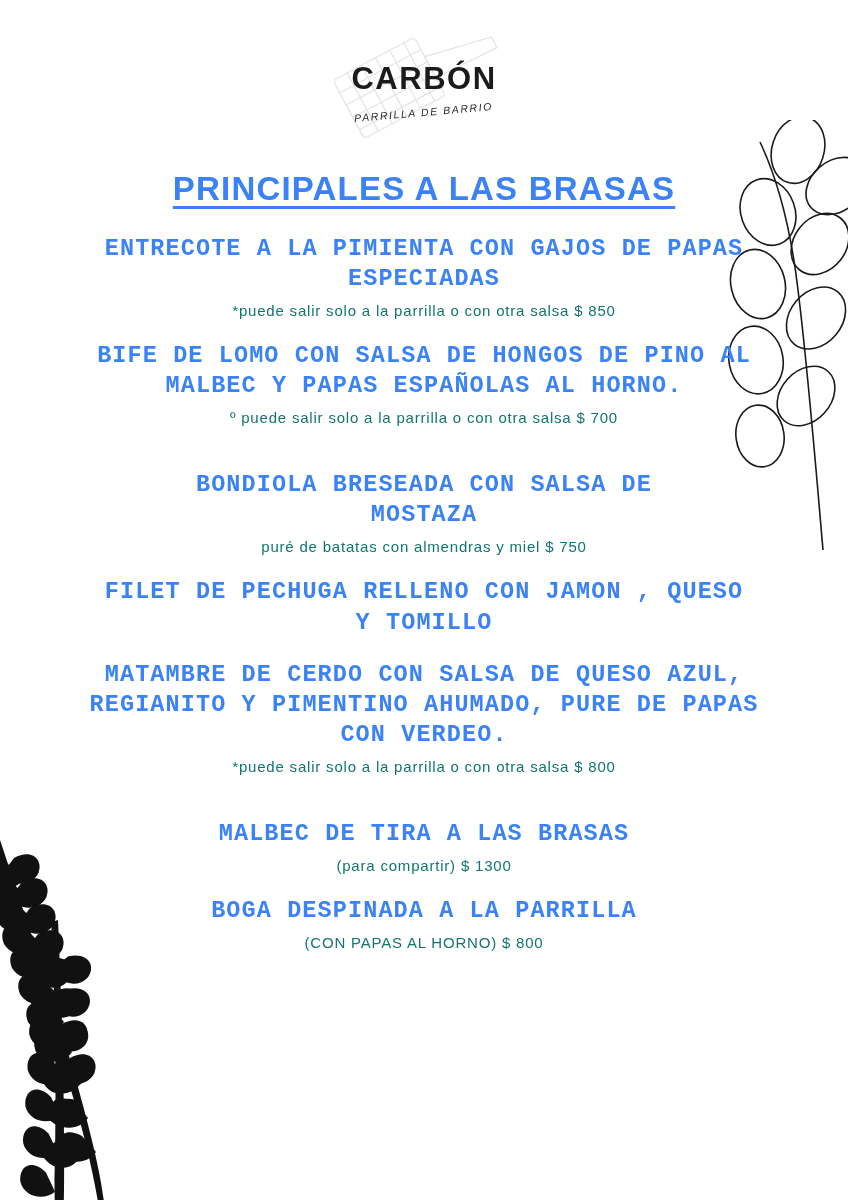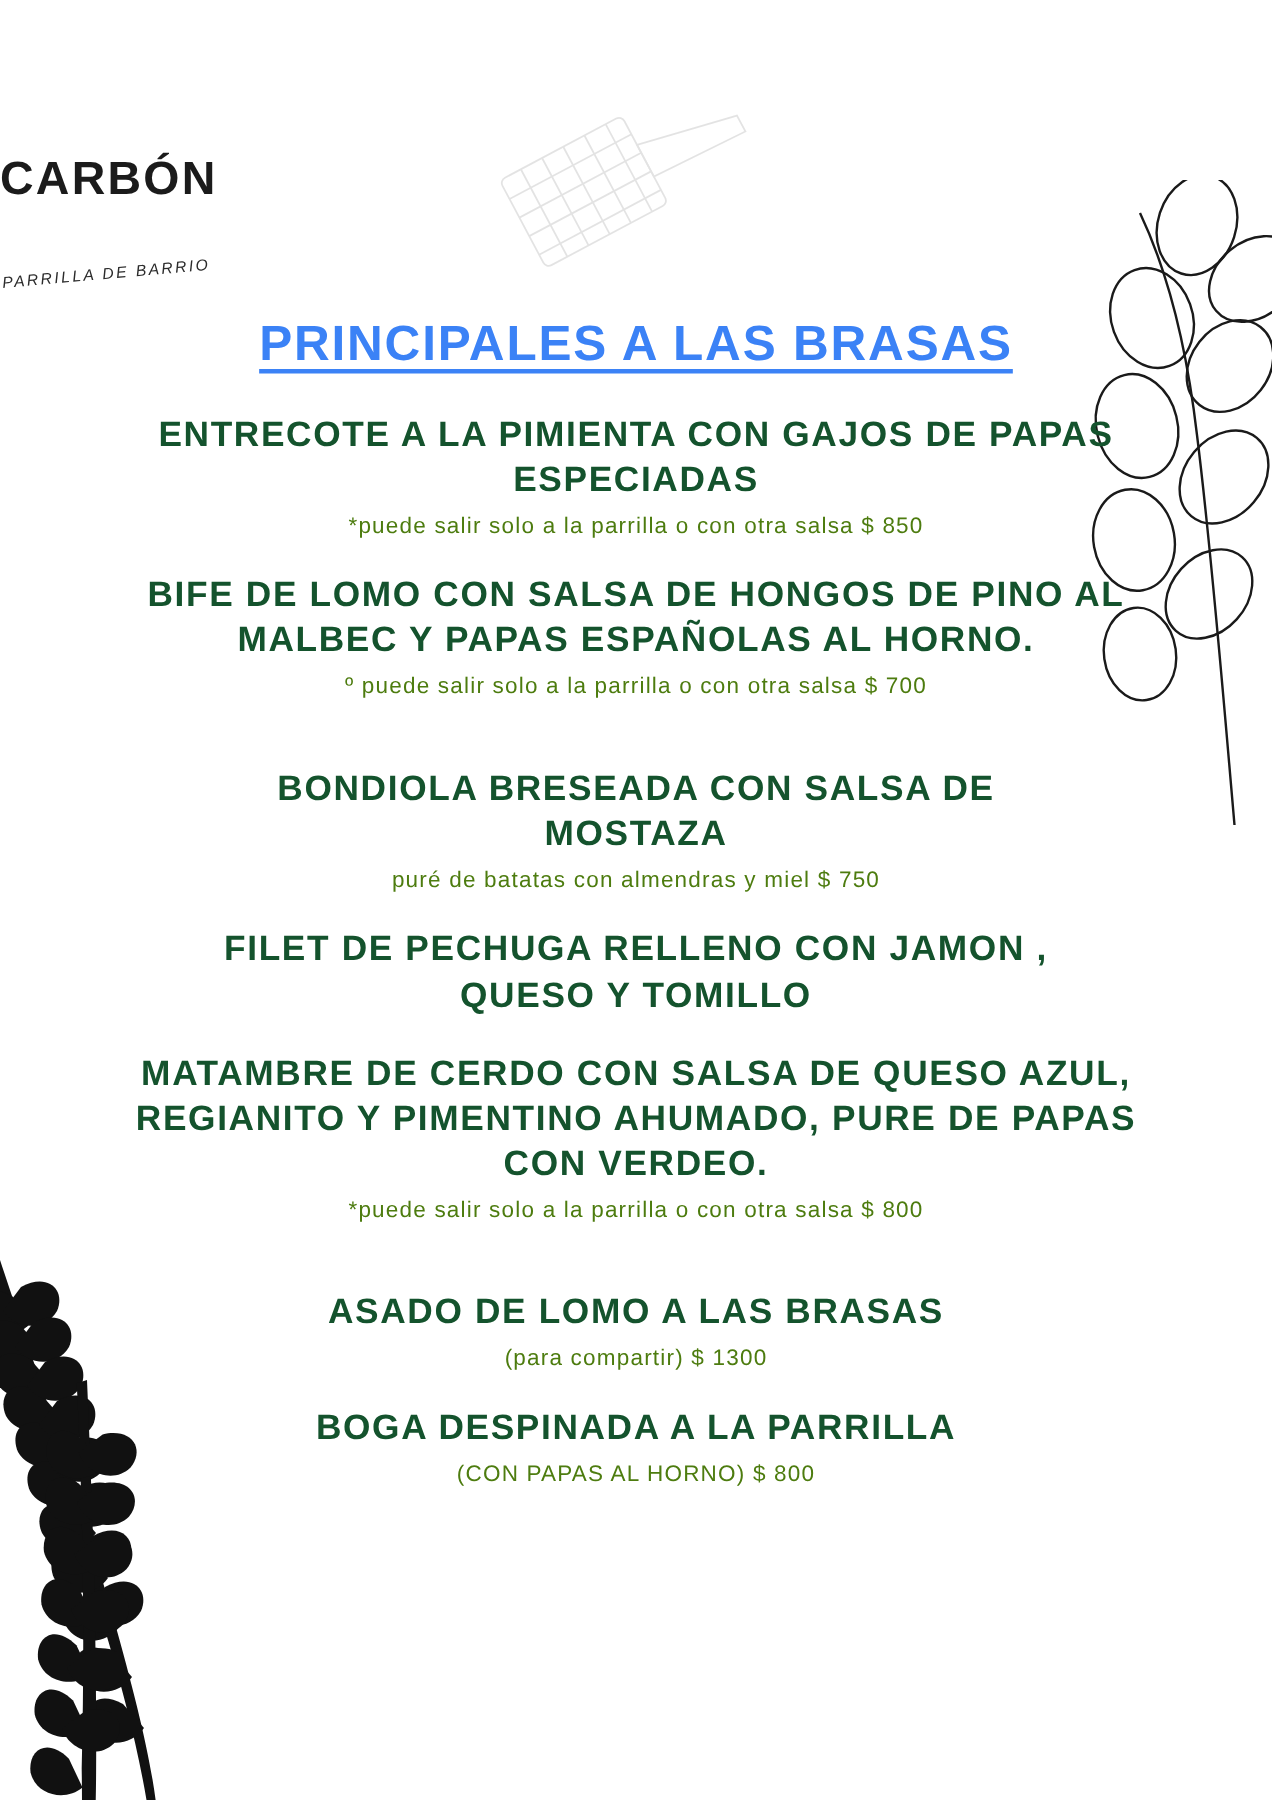--- a/index.html
+++ b/index.html
@@ -34,22 +34,22 @@
     height: 380px;
   }
 
   
   .logo-wrap {
     position: relative;
     width: 100%;
     height: 160px;
     display: flex;
     flex-direction: column;
+    align-items: center;
     justify-content: center;
-    margin-top: 40px;
   }
   .logo-mark {
     position: absolute;
     top: 8px;
     left: 50%;
     transform: translateX(-50%);
     width: 230px;
     height: 150px;
     opacity: 0.5;
   }
@@ -94,28 +94,29 @@
   }
   .item {
     text-align: center;
     margin-bottom: 22px;
   }
   .item-name {
     font-size: 23.5px;
     font-weight: bold;
     letter-spacing: 1.1px;
     line-height: 1.28;
-    color: #14532d;
+    color: #3b82f6;
     margin: 0 auto;
     max-width: 700px;
+    font-family: Liberation Mono, monospace;
   }
   .item-desc {
     font-size: 15px;
     letter-spacing: 0.8px;
-    color: #4d7c0f;
+    color: #0f766e;
     margin-top: 8px;
     font-weight: 400;
   }
 
   .w-narrow { max-width: 560px; margin-top: 44px; }
   .w-mid    { max-width: 640px; }
   .w-wide   { max-width: 720px; }
 </style>
 </head>
 <body>
@@ -217,21 +218,21 @@
   <div class="item">
     <div class="item-name w-mid">FILET DE PECHUGA RELLENO CON JAMON , QUESO Y TOMILLO</div>
   </div>
 
   <div class="item">
     <div class="item-name w-wide">MATAMBRE DE CERDO CON SALSA DE QUESO AZUL, REGIANITO Y PIMENTINO AHUMADO, PURE DE PAPAS CON VERDEO.</div>
     <div class="item-desc">*puede salir solo a la parrilla  o con otra salsa $ 800</div>
   </div>
 
   <div class="item">
-    <div class="item-name w-narrow">ASADO DE LOMO A LAS BRASAS</div>
+    <div class="item-name w-narrow">MALBEC DE TIRA A LAS BRASAS</div>
     <div class="item-desc">(para compartir) $ 1300</div>
   </div>
 
   <div class="item">
     <div class="item-name w-mid">BOGA DESPINADA A LA PARRILLA</div>
     <div class="item-desc">(CON PAPAS AL HORNO) $ 800</div>
   </div>
 
 </div>
 

